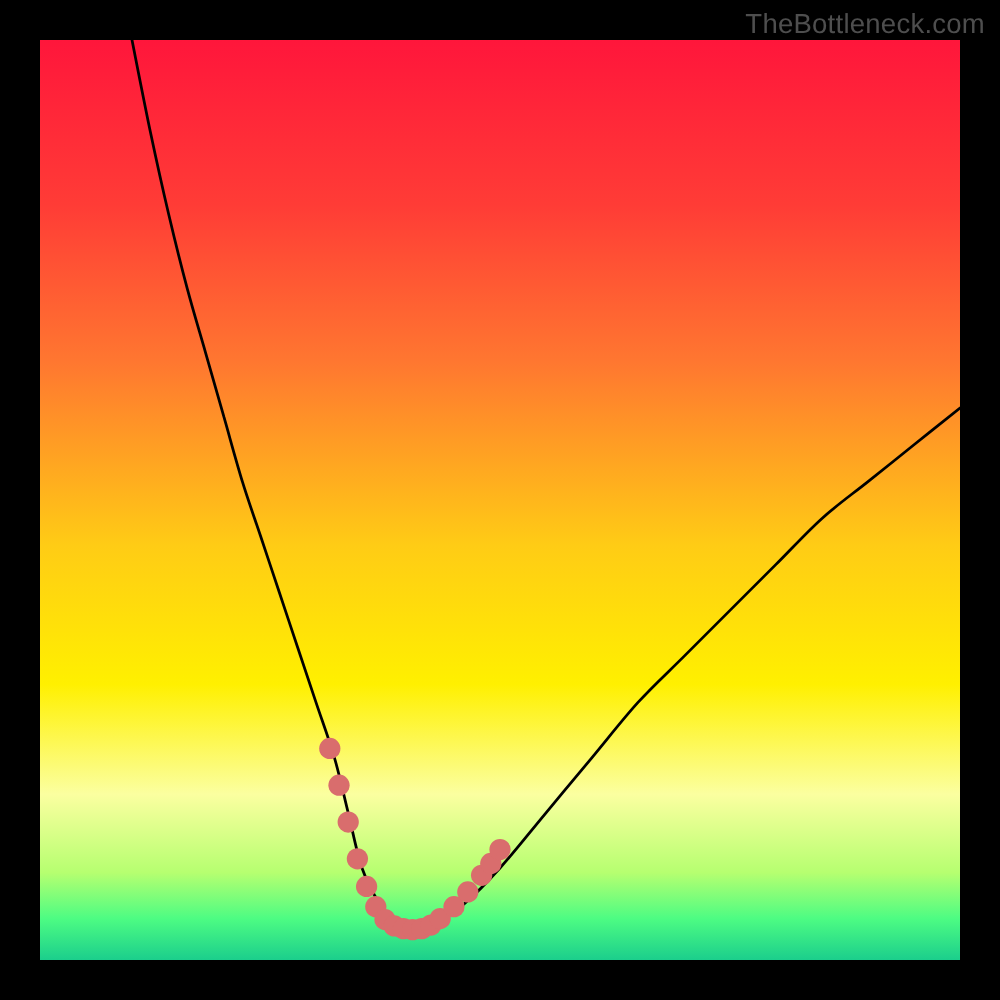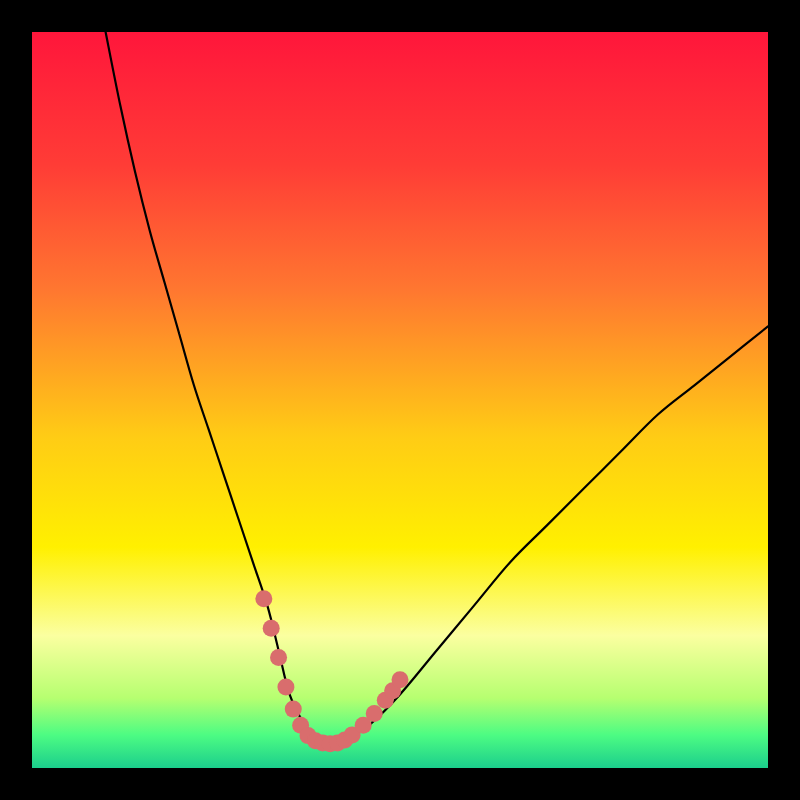--- a/index.html
+++ b/index.html
@@ -89,14 +89,15 @@
           <circle cx="331.2" cy="693.312" r="8.5" fill="#d96d6d"></circle>
           <circle cx="342.24" cy="681.536" r="8.5" fill="#d96d6d"></circle>
           <circle cx="353.28" cy="668.288" r="8.5" fill="#d96d6d"></circle>
           <circle cx="360.64" cy="658.72" r="8.5" fill="#d96d6d"></circle>
           <circle cx="368" cy="647.6800000000001" r="8.5" fill="#d96d6d"></circle>
         </g>
     </svg>
 
   </div>
 
+  <div class="watermark">TheBottleneck.com</div>
 
 </div>
 
 </body></html>

